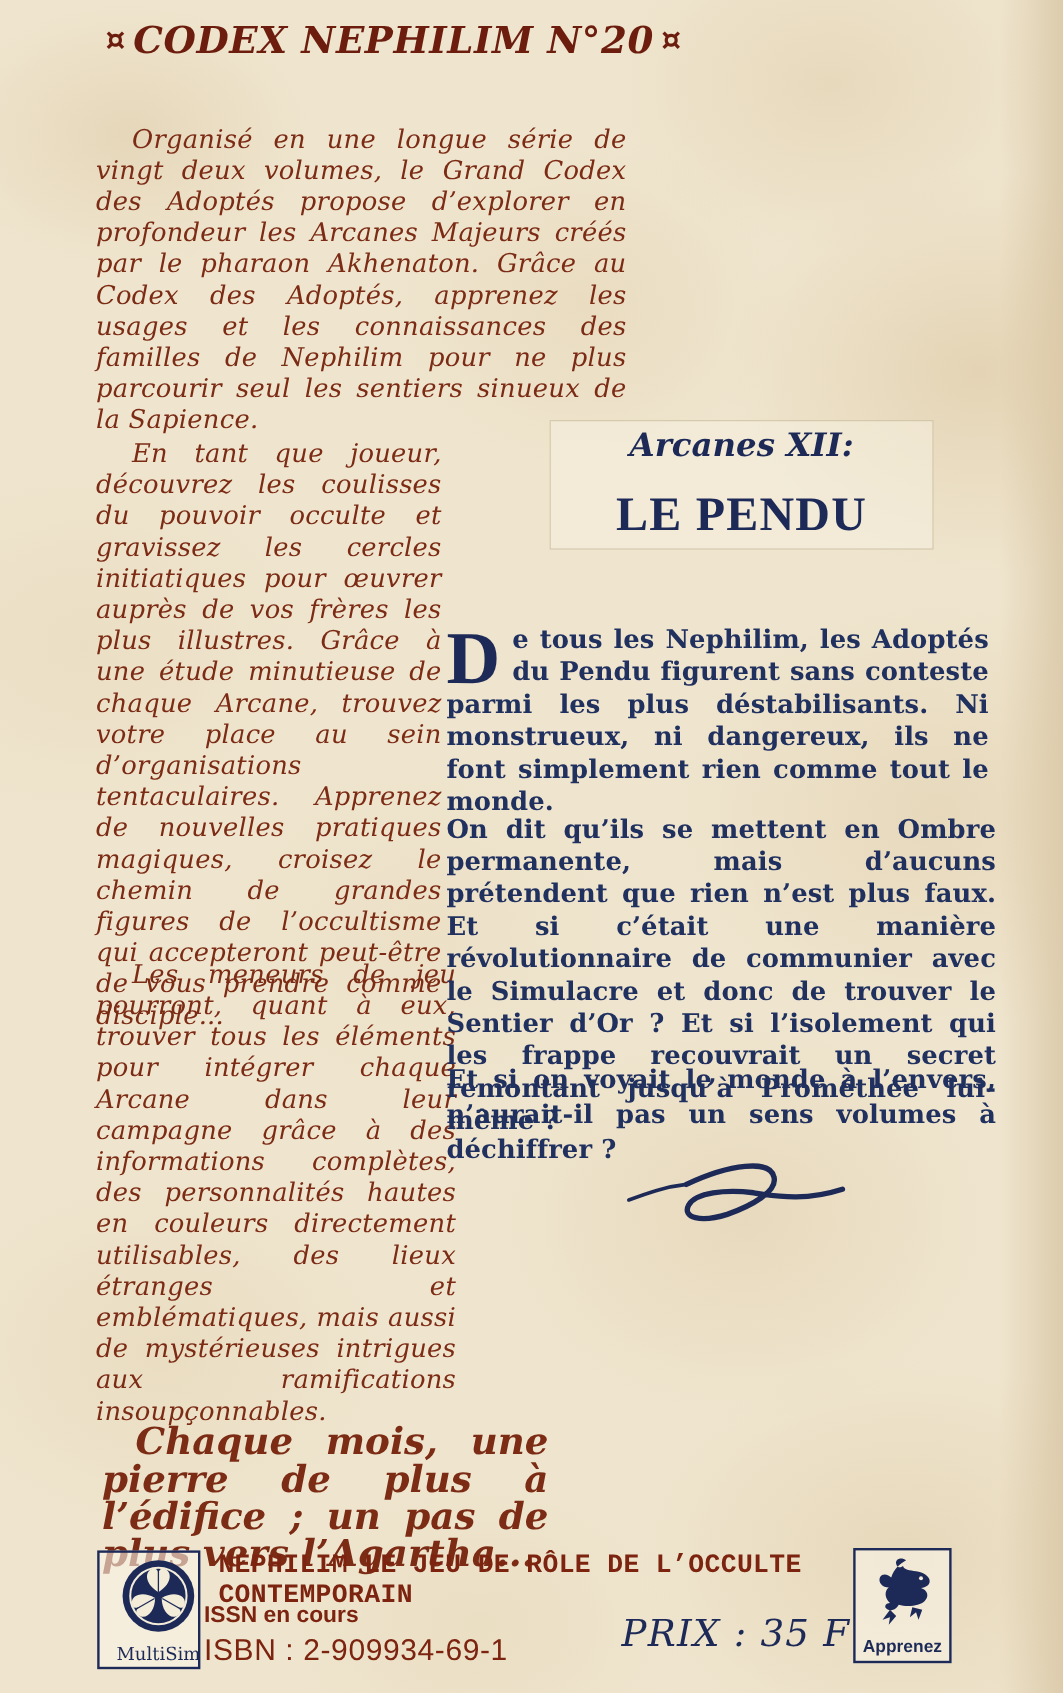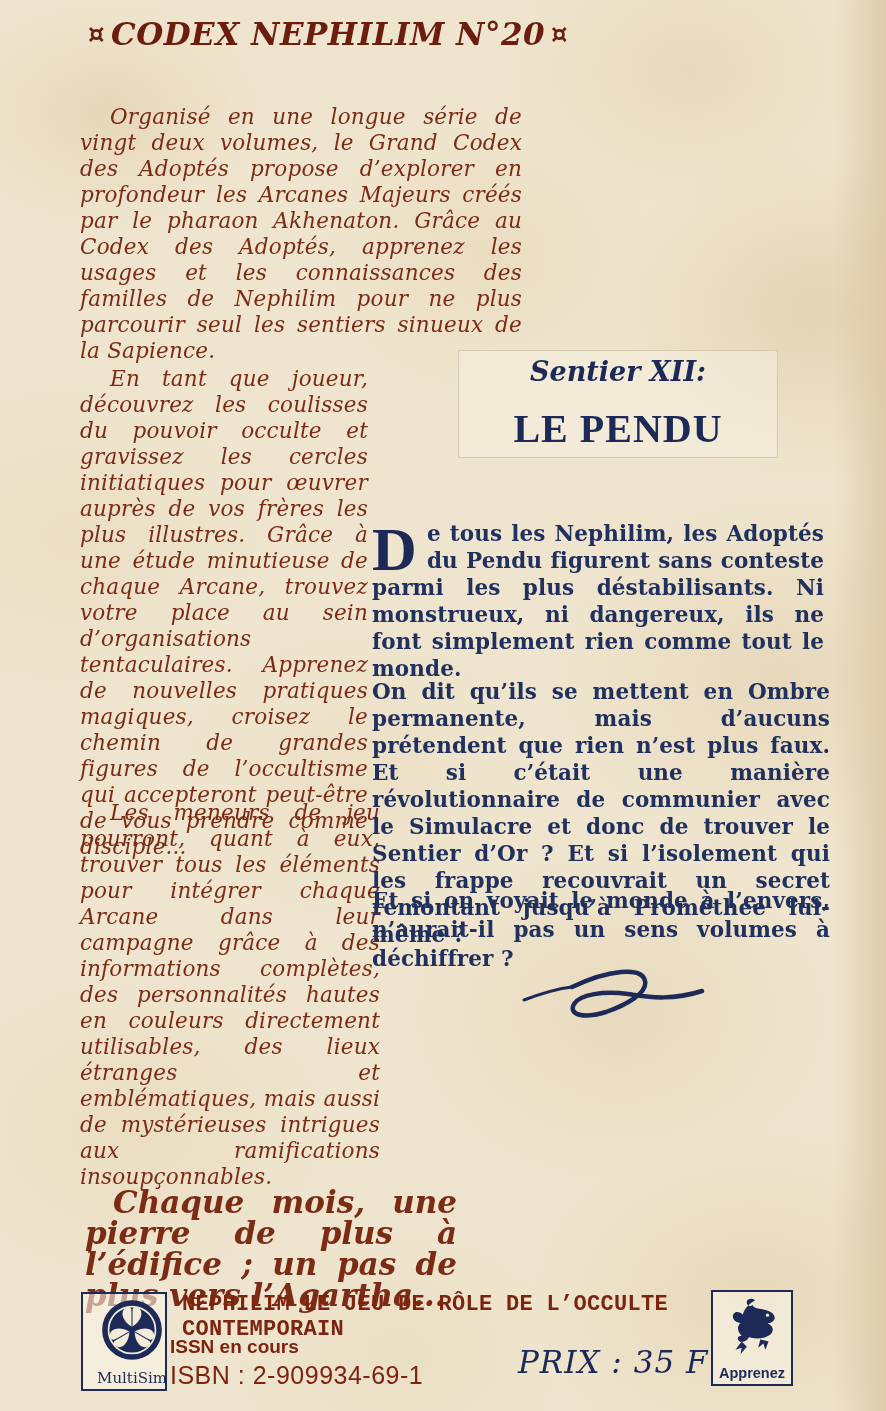--- a/index.html
+++ b/index.html
@@ -112,21 +112,21 @@
 
 <div class="page">
 
   <div class="title-row"><span class="orn">¤</span><span>CODEX NEPHILIM N°20</span><span class="orn">¤</span></div>
 
   <p class="lpar" id="lp1">Organisé en une longue série de vingt deux volumes, le Grand Codex des Adoptés propose d’explorer en profondeur les Arcanes Majeurs créés par le pharaon Akhenaton. Grâce au Codex des Adoptés, apprenez les usages et les connaissances des familles de Nephilim pour ne plus parcourir seul les sentiers sinueux de la Sapience.</p>
   <p class="lpar" id="lp2">En tant que joueur, découvrez les coulisses du pouvoir occulte et gravissez les cercles initiatiques pour œuvrer auprès de vos frères les plus illustres. Grâce à une étude minutieuse de chaque Arcane, trouvez votre place au sein d’organisations tentaculaires. Apprenez de nouvelles pratiques magiques, croisez le chemin de grandes figures de l’occultisme qui accepteront peut-être de vous prendre comme disciple...</p>
   <p class="lpar" id="lp3">Les meneurs de jeu pourront, quant à eux, trouver tous les éléments pour intégrer chaque Arcane dans leur campagne grâce à des informations complètes, des personnalités hautes en couleurs directement utilisables, des lieux étranges et emblématiques, mais aussi de mystérieuses intrigues aux ramifications insoupçonnables.</p>
 
   <div class="arcane-box">
-    <div class="arcane-line1">Sentier XII:</div>
+    <div class="arcane-line1">Arcanes XII:</div>
     <div class="arcane-line2">LE PENDU</div>
   </div>
 
   <p class="rpar" id="rp1"><span class="dropcap">D</span><span>e tous les Nephilim, les Adoptés du Pendu figurent sans conteste parmi les plus déstabilisants. Ni monstrueux, ni dangereux, ils ne font simplement rien comme tout le monde.</span></p>
   <p class="rpar" id="rp2">On dit qu’ils se mettent en Ombre permanente, mais d’aucuns prétendent que rien n’est plus faux. Et si c’était une manière révolutionnaire de communier avec le Simulacre et donc de trouver le Sentier d’Or ? Et si l’isolement qui les frappe recouvrait un secret remontant jusqu’à Prométhée lui-même ?</p>
   <p class="rpar" id="rp3">Et si on voyait le monde à l’envers, n’aurait-il pas un sens volumes à déchiffrer ?</p>
 
   <svg class="flourish" viewBox="0 0 190 78">
     <path d="M6,42 C22,36 36,31 54,29" fill="none" stroke="#1d2a58" stroke-width="3" stroke-linecap="round"></path>
     <path d="M54,29 C90,12 124,8 127,23 C130,35 108,47 88,54

